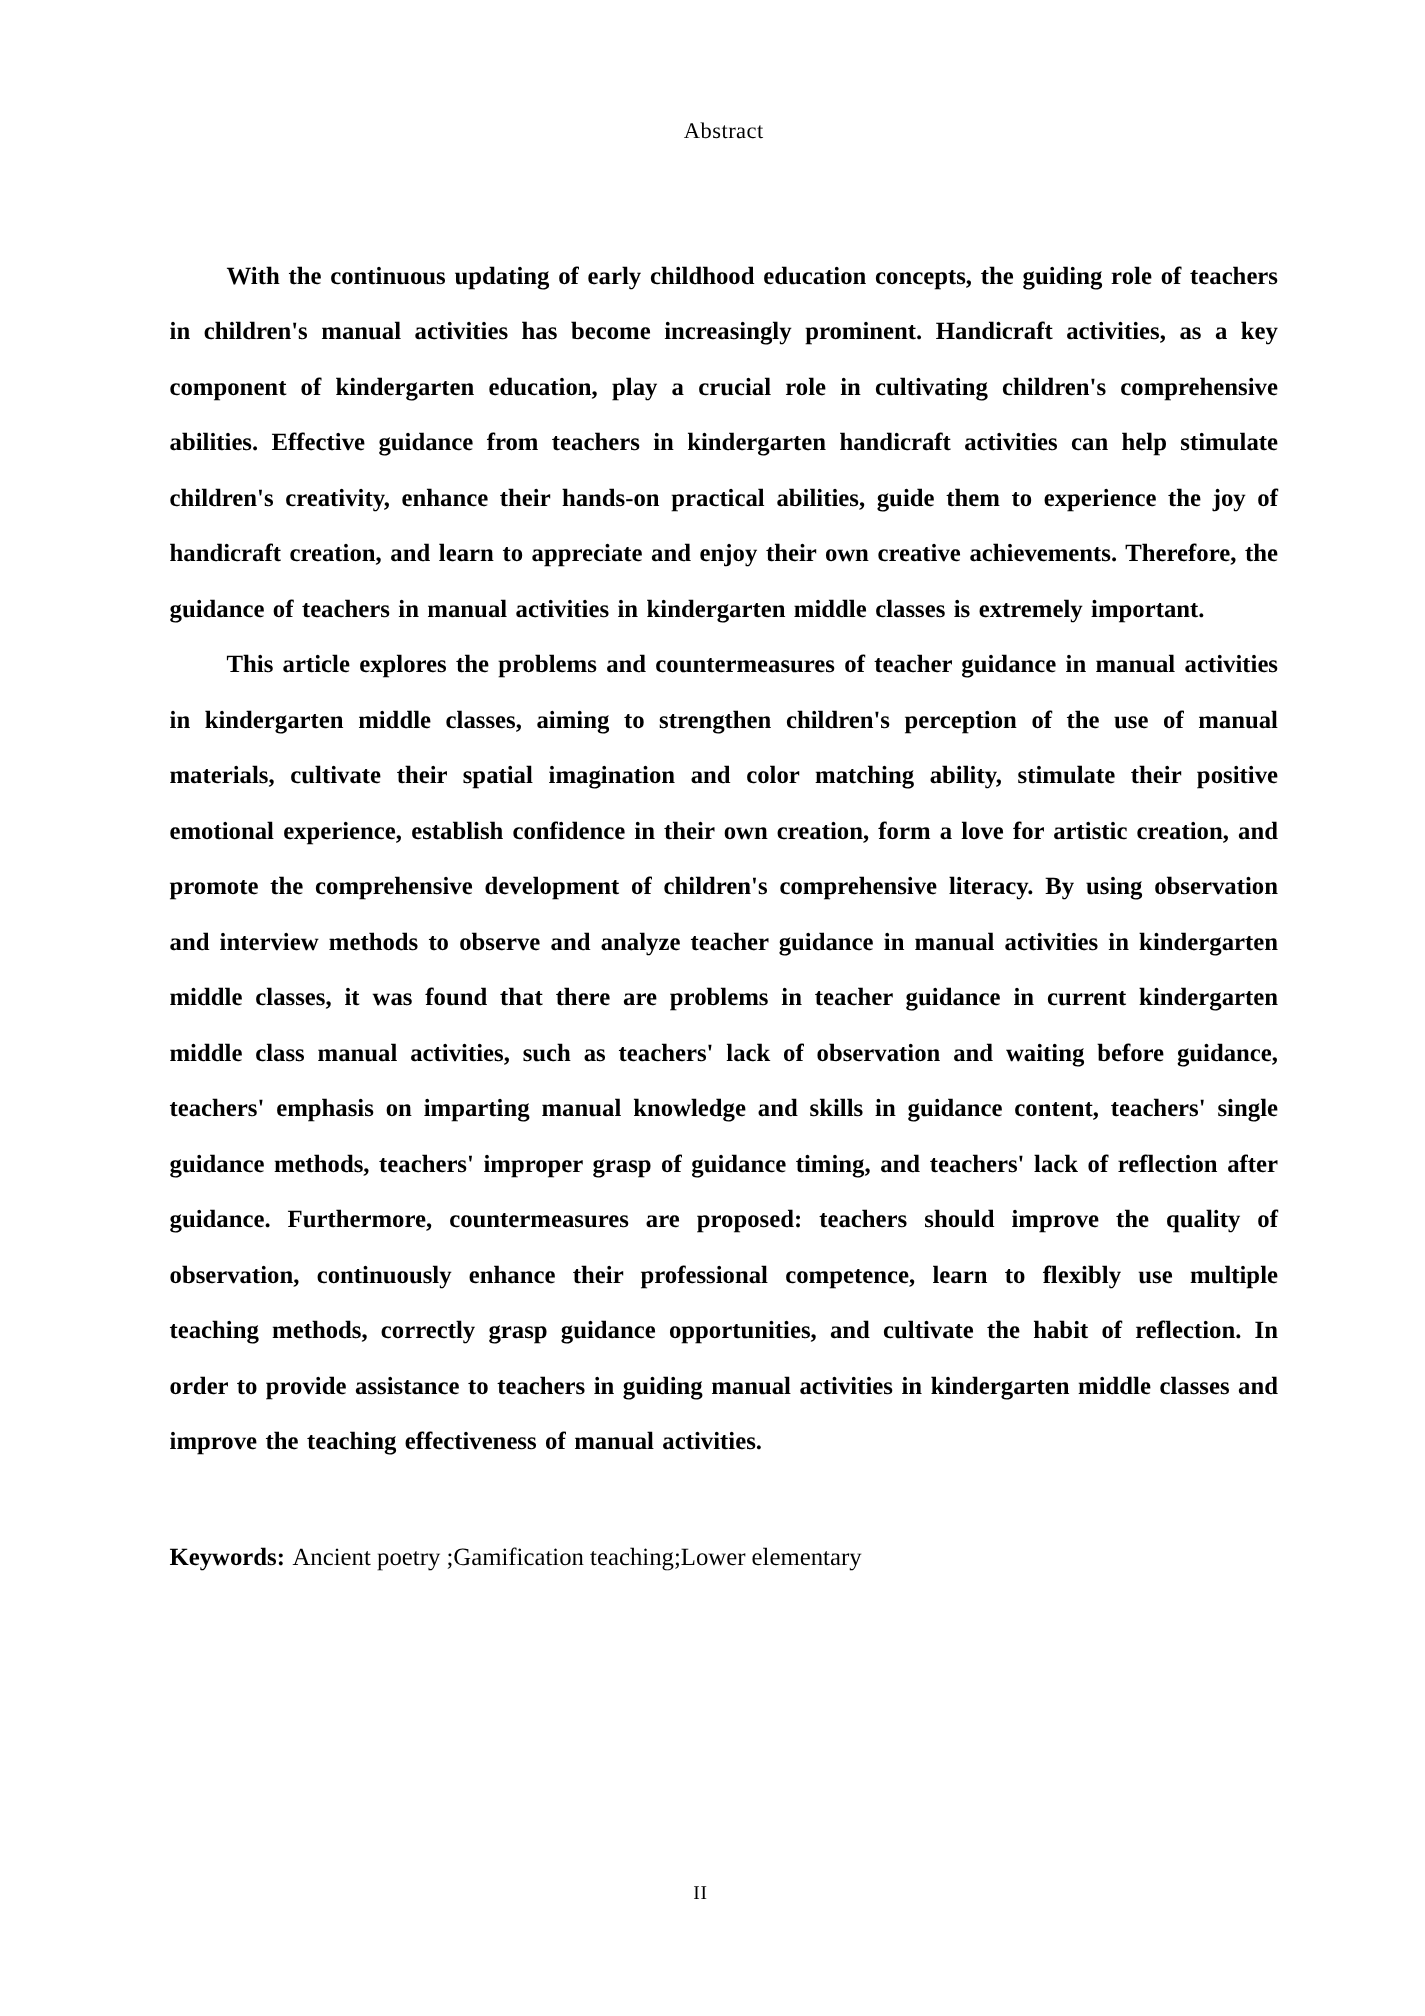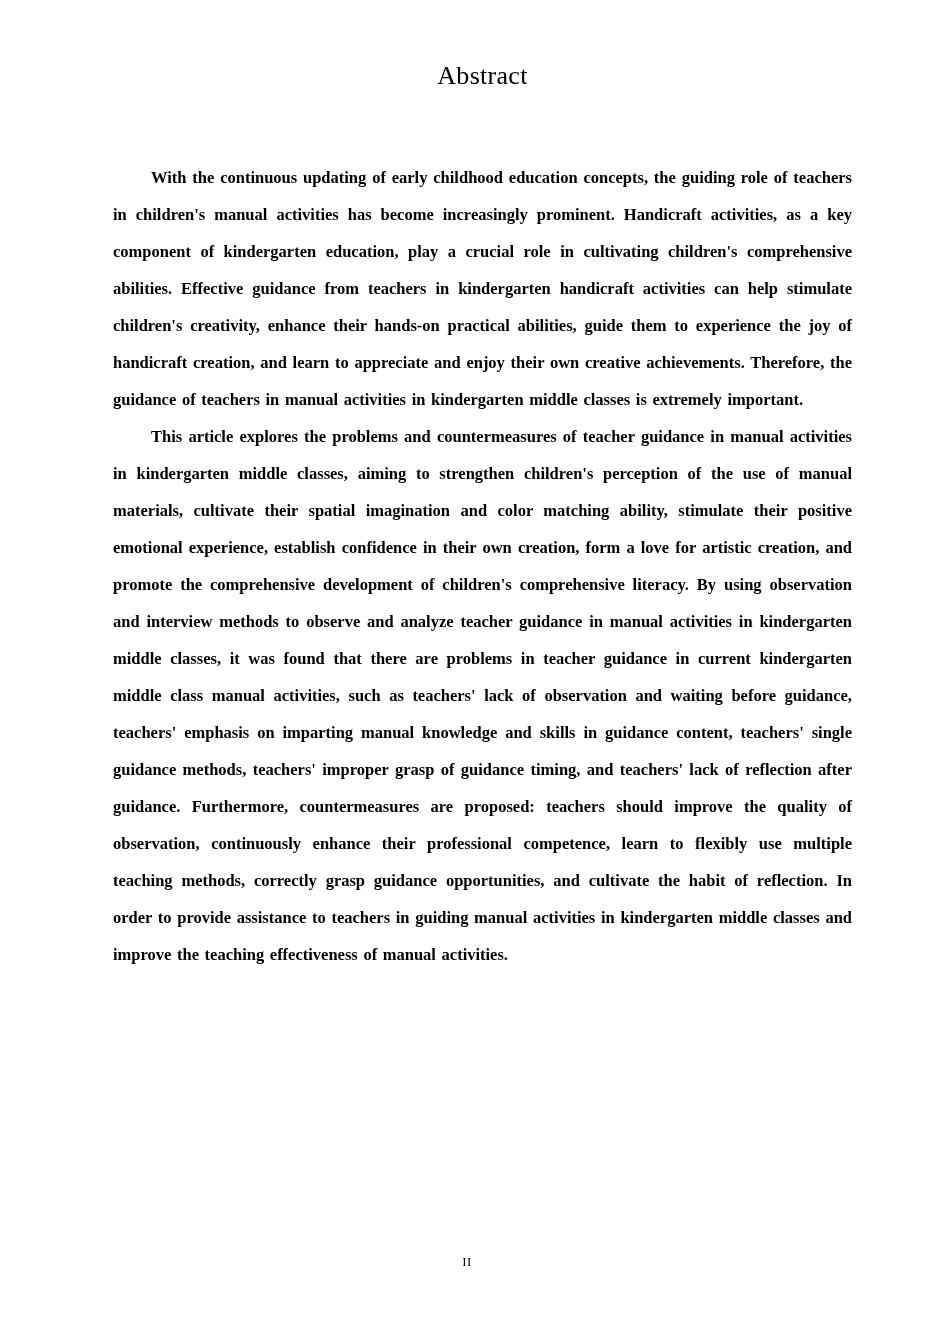--- a/index.html
+++ b/index.html
@@ -18,23 +18,23 @@
   .page {
     position: relative;
     width: 950px;
     height: 1344px;
     box-sizing: border-box;
     padding: 0 98px 0 113px;
     background: #ffffff;
   }
   .doc-title {
     margin: 0;
-    padding-top: 61px;
+    padding-top: 80px;
     text-align: center;
-    font-size: 26px;
+    font-size: 15px;
     font-weight: 400;
     letter-spacing: 0.3px;
   }
   .abstract-body {
     margin-top: 68px;
   }
   .para {
     margin: 0;
     font-size: 16.5px;
     line-height: 37px;
@@ -72,16 +72,19 @@
 
 <div class="page">
 
   <h1 class="doc-title">Abstract</h1>
 
   <div class="abstract-body">
     <p class="para">With the continuous updating of early childhood education concepts, the guiding role of teachers in children's manual activities has become increasingly prominent. Handicraft activities, as a key component of kindergarten education, play a crucial role in cultivating children's comprehensive abilities. Effective guidance from teachers in kindergarten handicraft activities can help stimulate children's creativity, enhance their hands-on practical abilities, guide them to experience the joy of handicraft creation, and learn to appreciate and enjoy their own creative achievements. Therefore, the guidance of teachers in manual activities in kindergarten middle classes is extremely important.</p>
     <p class="para">This article explores the problems and countermeasures of teacher guidance in manual activities in kindergarten middle classes, aiming to strengthen children's perception of the use of manual materials, cultivate their spatial imagination and color matching ability, stimulate their positive emotional experience, establish confidence in their own creation, form a love for artistic creation, and promote the comprehensive development of children's comprehensive literacy. By using observation and interview methods to observe and analyze teacher guidance in manual activities in kindergarten middle classes, it was found that there are problems in teacher guidance in current kindergarten middle class manual activities, such as teachers' lack of observation and waiting before guidance, teachers' emphasis on imparting manual knowledge and skills in guidance content, teachers' single guidance methods, teachers' improper grasp of guidance timing, and teachers' lack of reflection after guidance. Furthermore, countermeasures are proposed: teachers should improve the quality of observation, continuously enhance their professional competence, learn to flexibly use multiple teaching methods, correctly grasp guidance opportunities, and cultivate the habit of reflection. In order to provide assistance to teachers in guiding manual activities in kindergarten middle classes and improve the teaching effectiveness of manual activities.</p>
   </div>
 
+  <div class="keywords-line">
+    <span class="keywords-label">Keywords:</span><span class="keywords-text">Ancient poetry ;Gamification teaching;Lower elementary</span>
+  </div>
 
   <div class="page-number">II</div>
 
 </div>
 
 </body></html>

